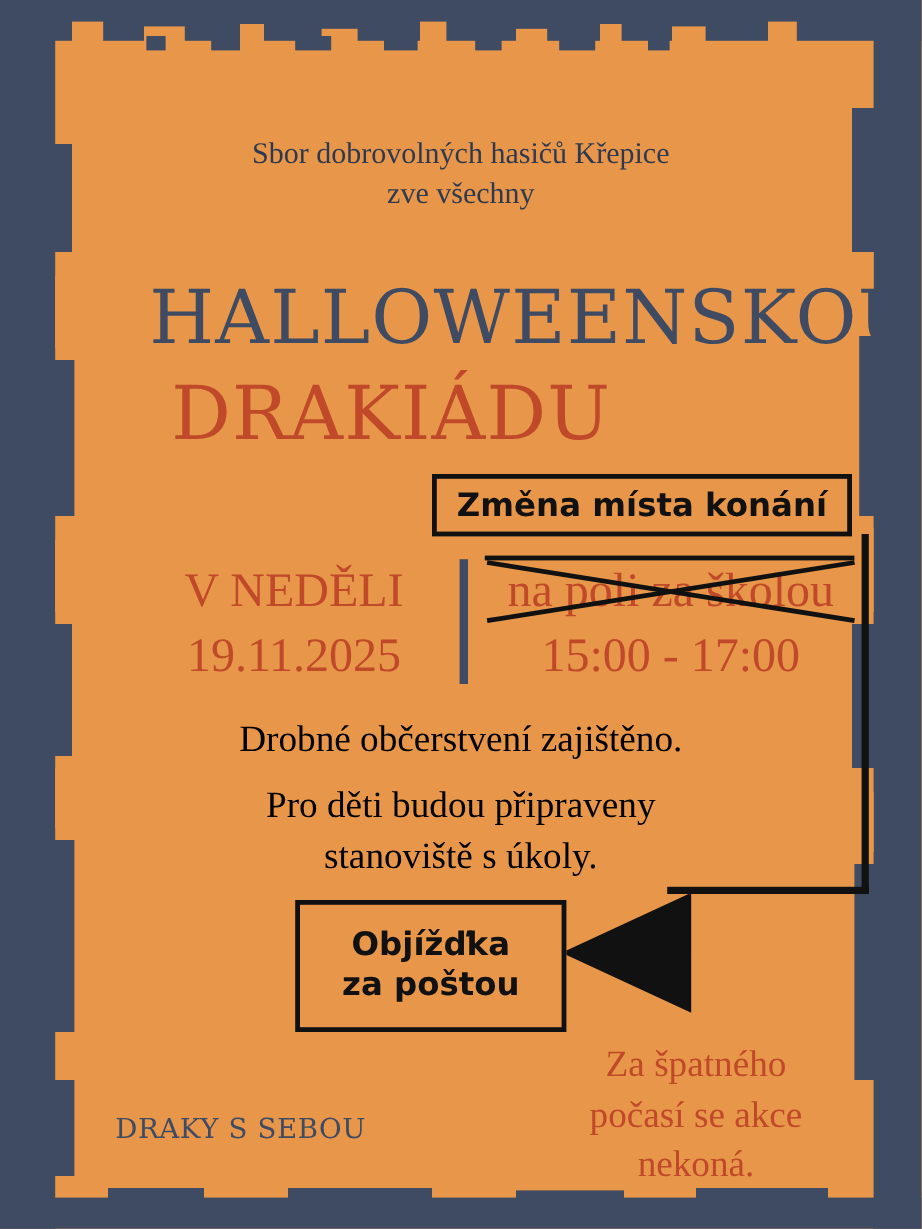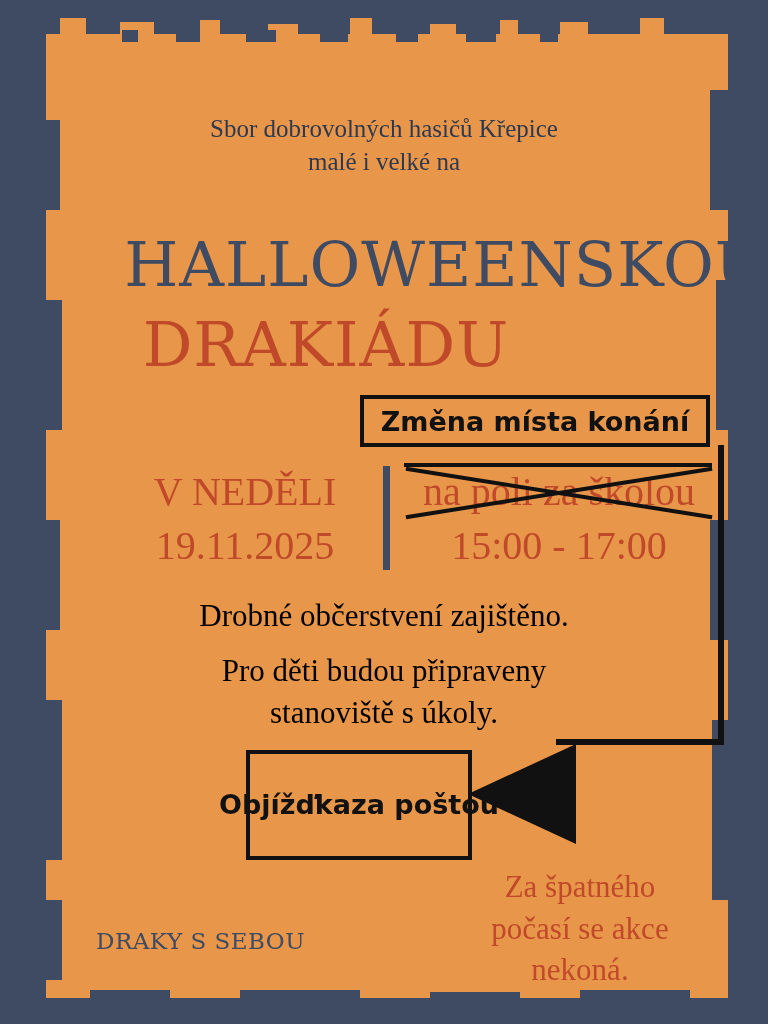--- a/index.html
+++ b/index.html
@@ -208,21 +208,21 @@
   .info-2 { top: 650px; }
 
   
   .detour-box {
     position: absolute;
     left: 246px; top: 750px;
     width: 226px; height: 110px;
     border: 4px solid #111;
     background: #e8974a;
     display: flex;
-    flex-direction: row;
+    flex-direction: column;
     align-items: center;
     justify-content: center;
     box-sizing: border-box;
     z-index: 6;
   }
   .detour-box span {
     color: #111;
     font-family: "DejaVu Sans", sans-serif;
     font-weight: bold;
     font-size: 27px;
@@ -319,21 +319,21 @@
   <div class="dark-blot blot-r4"></div>
   <div class="dark-blot blot-b1"></div>
   <div class="dark-blot blot-b2"></div>
   <div class="dark-blot blot-b3"></div>
   <div class="dark-blot blot-b4"></div>
 
   <div class="content">
 
     <div class="intro">
       <div>Sbor dobrovolných hasičů Křepice</div>
-      <div>malé i velké na</div>
+      <div>zve všechny</div>
     </div>
 
     <div class="title-main">HALLOWEENSKOU</div>
     <div class="title-sub">DRAKIÁDU</div>
 
     <div class="notice-box">
       <span>Změna místa konání</span>
     </div>
 
     <div class="when-left">

